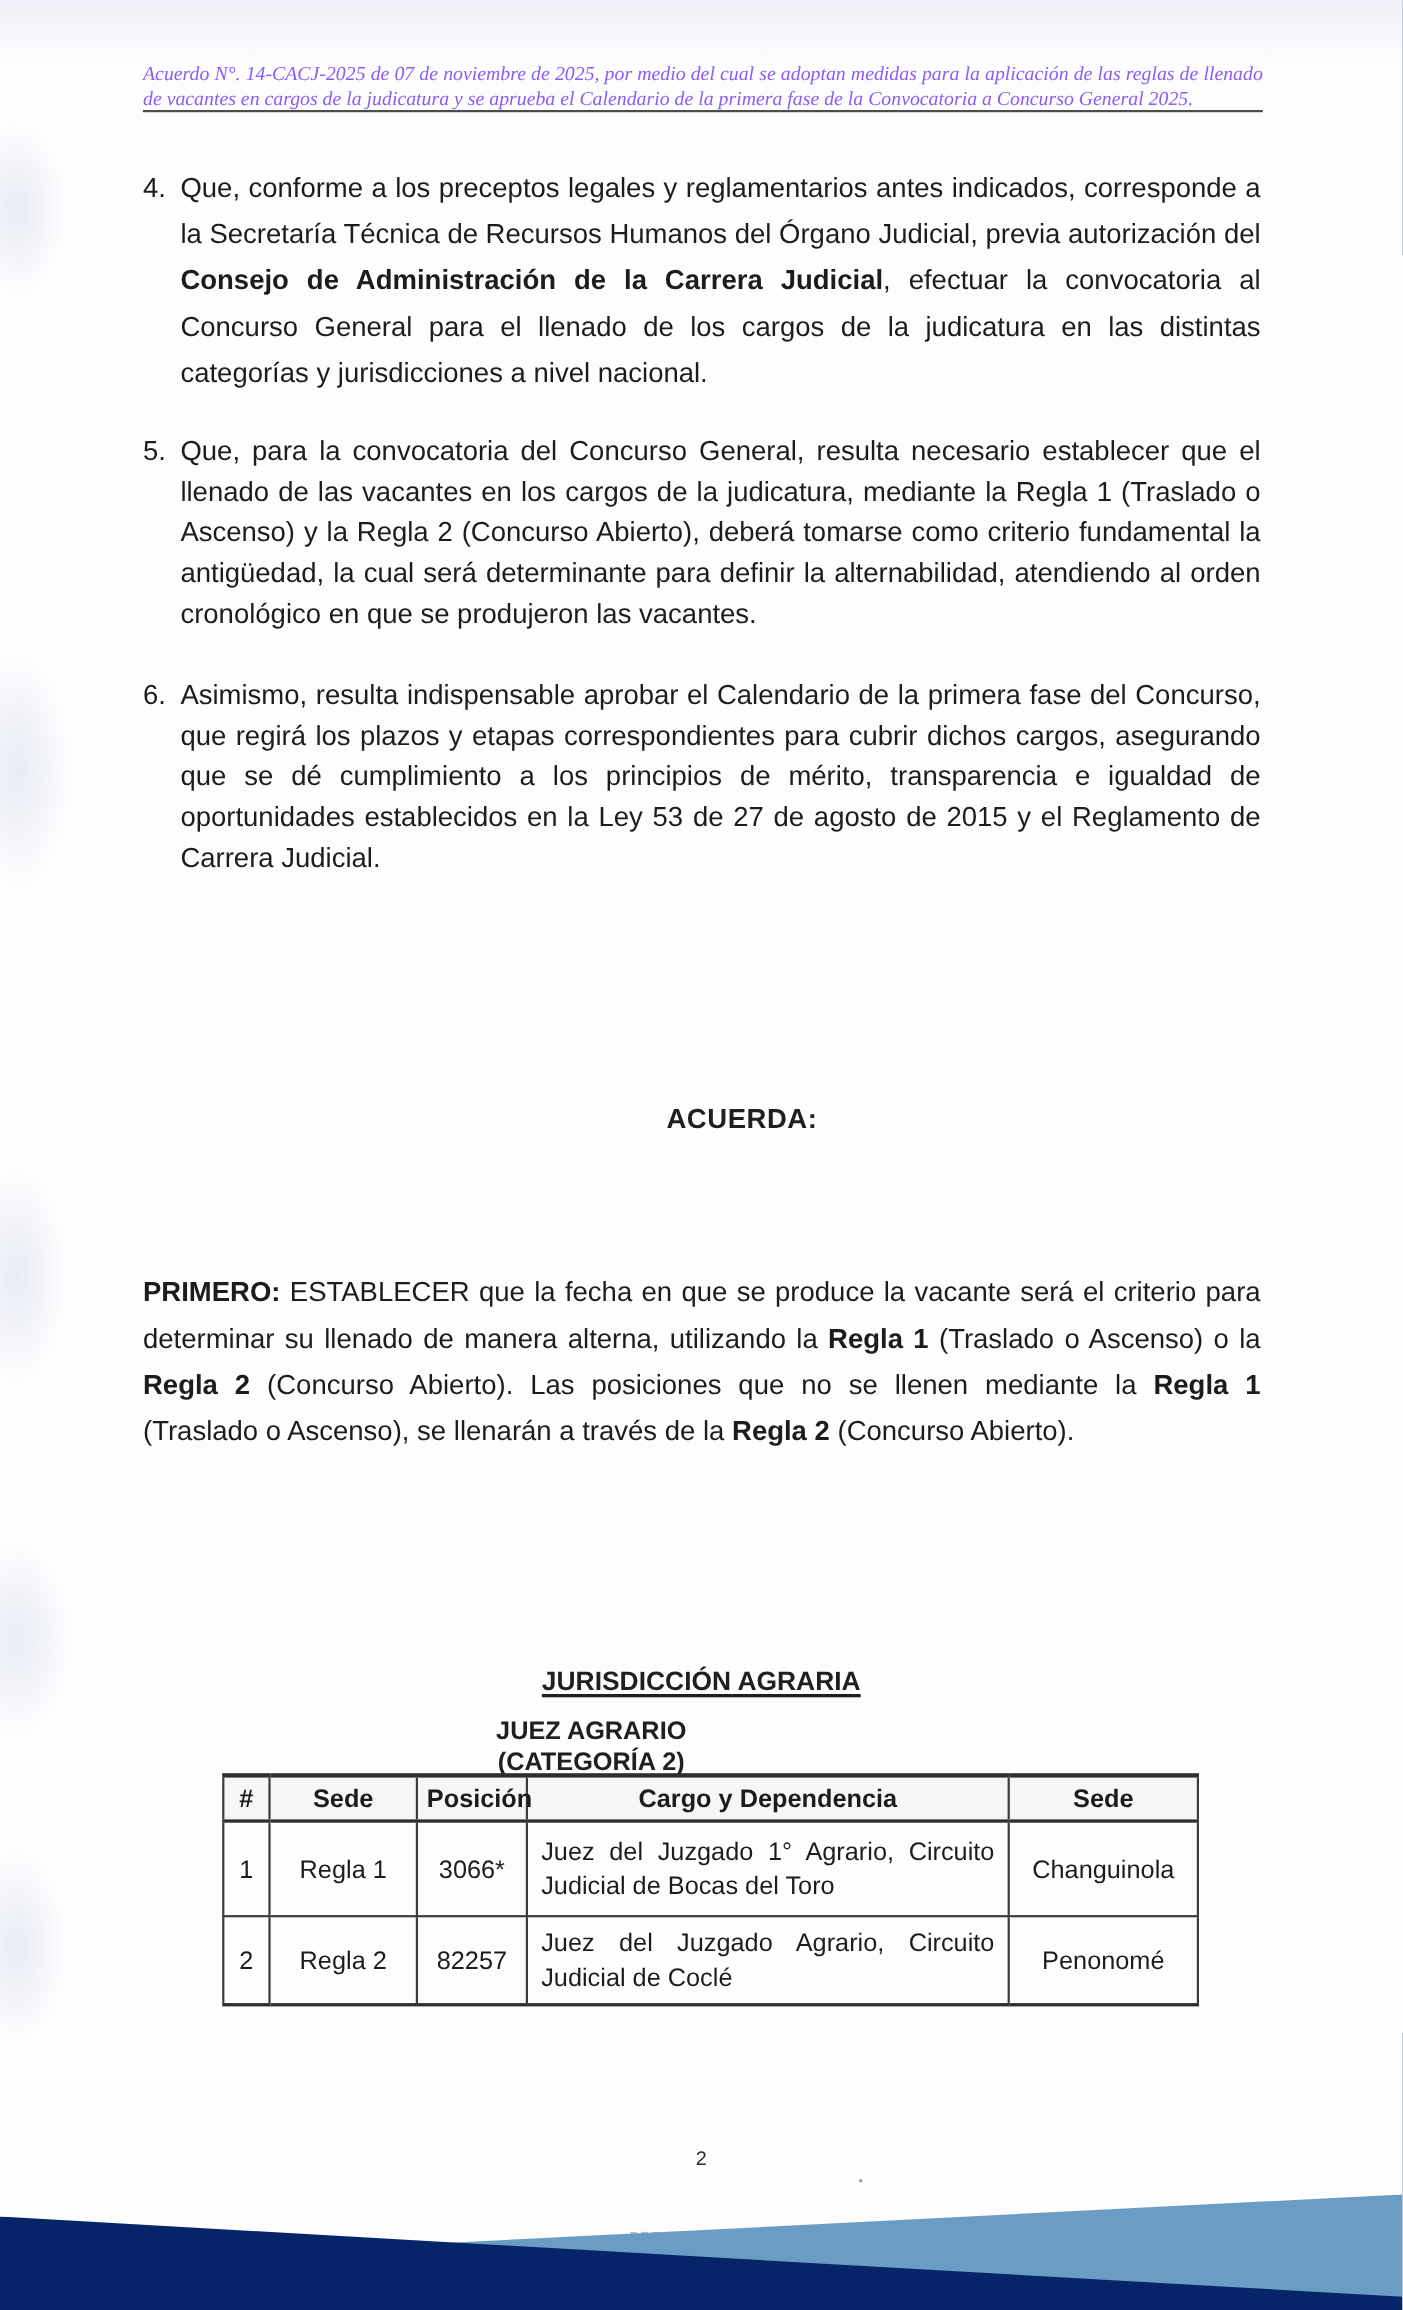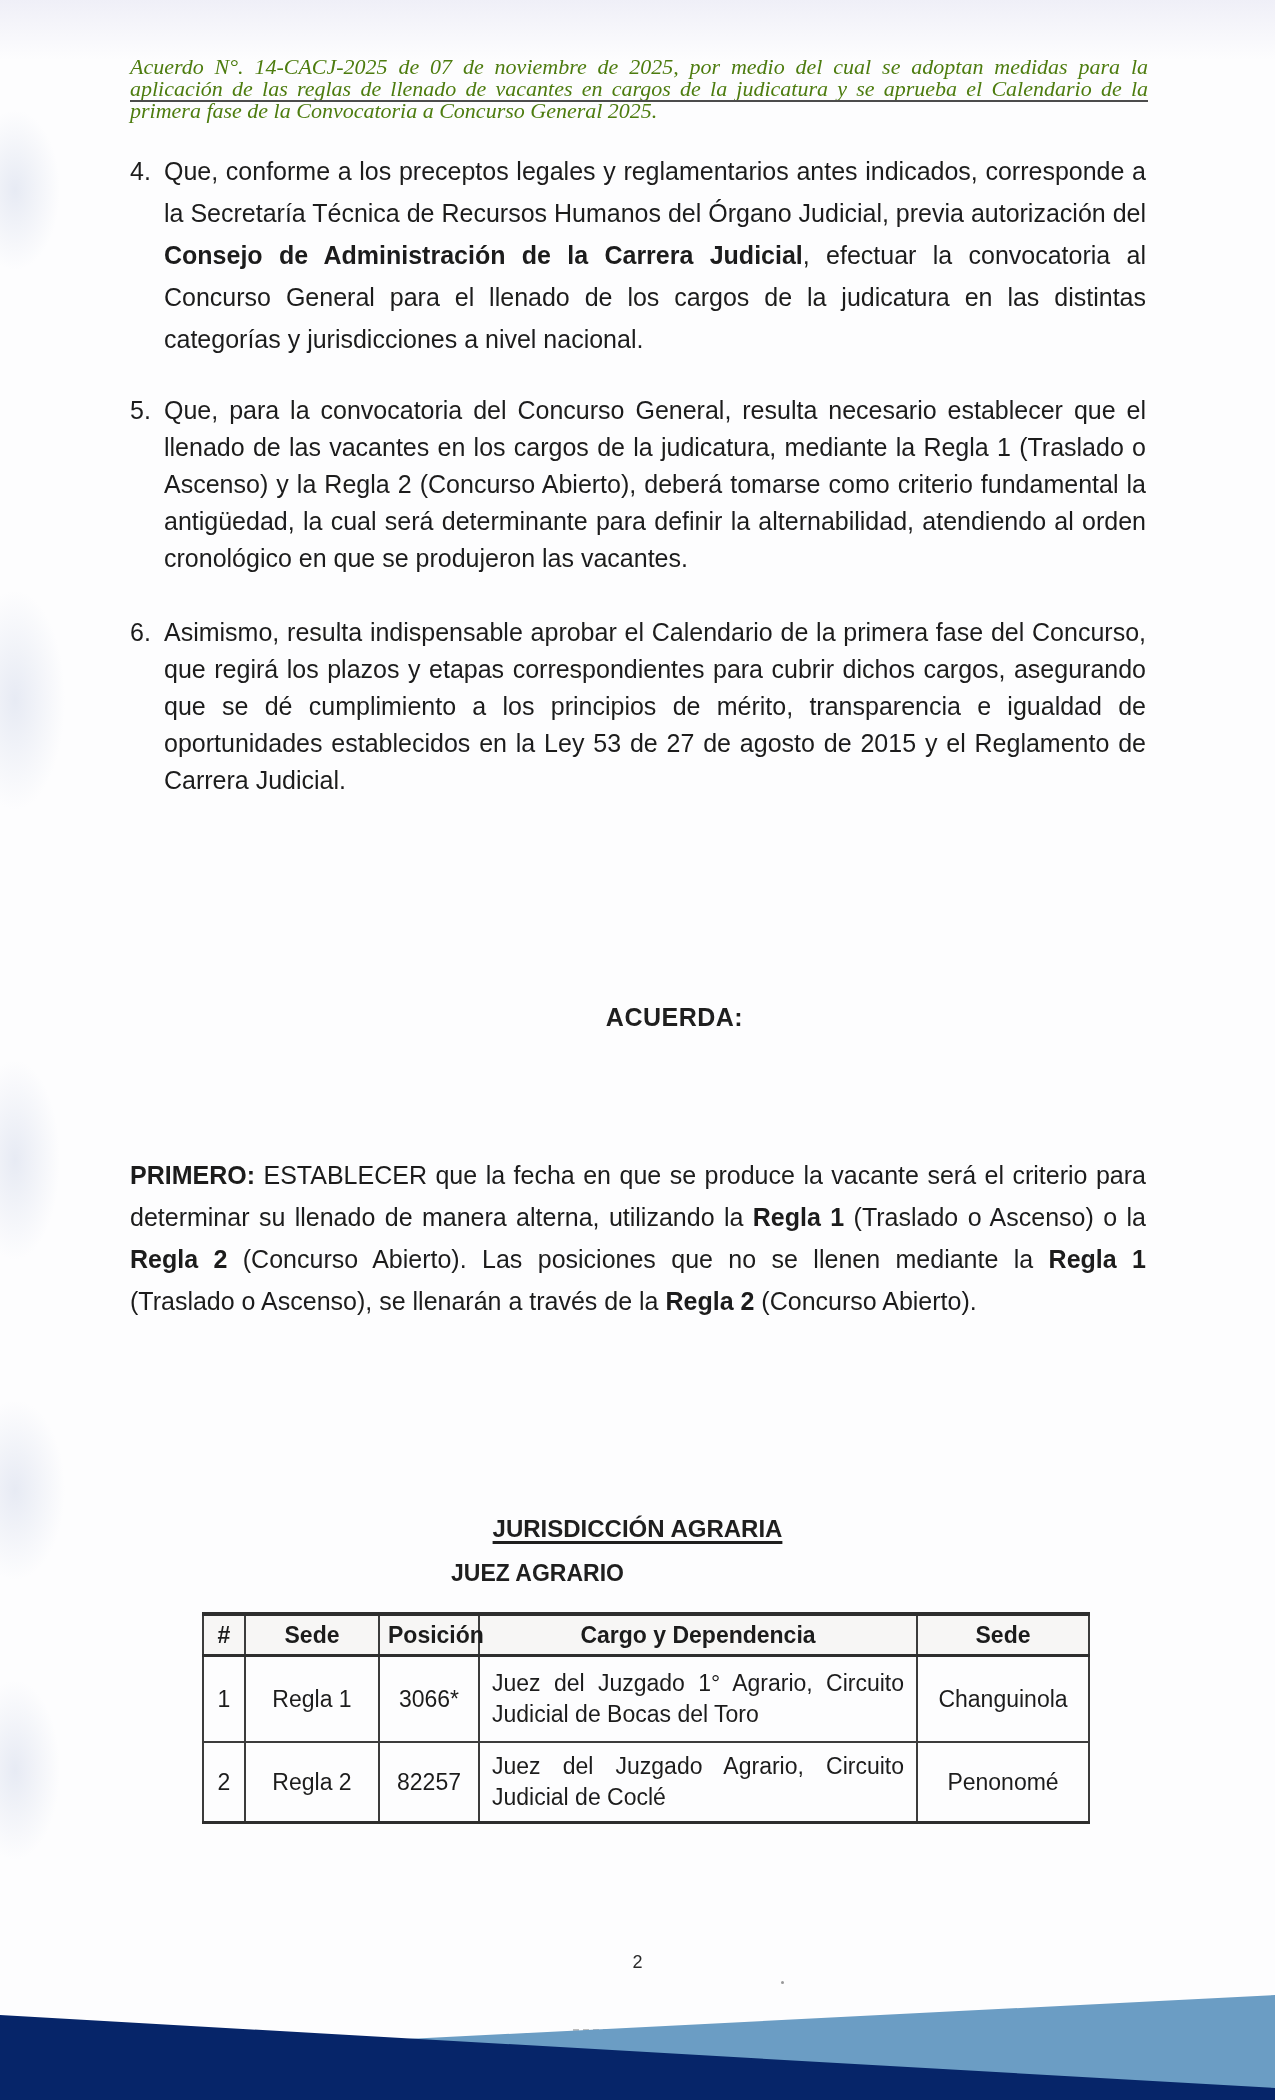--- a/index.html
+++ b/index.html
@@ -25,23 +25,23 @@
   .b1{left:-30px;top:110px;width:90px;height:160px;}
   .b2{left:-35px;top:590px;width:100px;height:220px;}
   .b3{left:-30px;top:1060px;width:90px;height:200px;}
   .b4{left:-35px;top:1400px;width:100px;height:180px;}
   .b5{left:-30px;top:1680px;width:90px;height:180px;}
 
   .header-note{
     position:absolute;top:56px;left:130px;width:1018px;
     font-family:"Liberation Serif", serif;
     font-style:italic;
-    font-size:22px;line-height:22px;
+    font-size:18px;line-height:22px;
     text-align:justify;
-    color:#4d7c0f;
+    color:#8b5cf6;
   }
   .header-rule{position:absolute;top:100px;left:130px;width:1018px;height:2px;background:#4c4c4c;}
 
   .body-text{font-size:25px;color:#1c1c1c;text-align:justify;}
   .num-para{position:absolute;left:130px;width:1016px;padding-left:34px;box-sizing:border-box;}
   .num-para .num{position:absolute;left:0;top:0;}
   .lh42{line-height:42px;}
   .lh37{line-height:37px;}
 
   .plain-para{position:absolute;left:130px;width:1016px;}
@@ -130,20 +130,21 @@
 
   <div class="plain-para body-text lh42" style="top:1154px;">
     <span><b>PRIMERO:</b><span> ESTABLECER que la fecha en que se produce la vacante será el criterio para determinar su llenado de manera alterna, utilizando la </span><b>Regla 1</b><span> (Traslado o Ascenso) o la </span><b>Regla 2</b><span> (Concurso Abierto). Las posiciones que no se llenen mediante la </span><b>Regla 1</b><span> (Traslado o Ascenso), se llenarán a través de la </span><b>Regla 2</b><span> (Concurso Abierto).</span></span>
   </div>
 
 
   <div class="sec-h1" style="top:1515px;">
     <span>JURISDICCIÓN AGRARIA</span>
   </div>
   <div class="sec-h2" style="top:1560px;">JUEZ AGRARIO</div>
+  <div class="sec-h2" style="top:1588px;">(CATEGORÍA 2)</div>
 
   <table class="vac">
     <colgroup>
       <col class="c-num">
         <col class="c-regla">
         <col class="c-posicion">
         <col class="c-cargo">
         <col class="c-sede">
     </colgroup>
     <thead>

